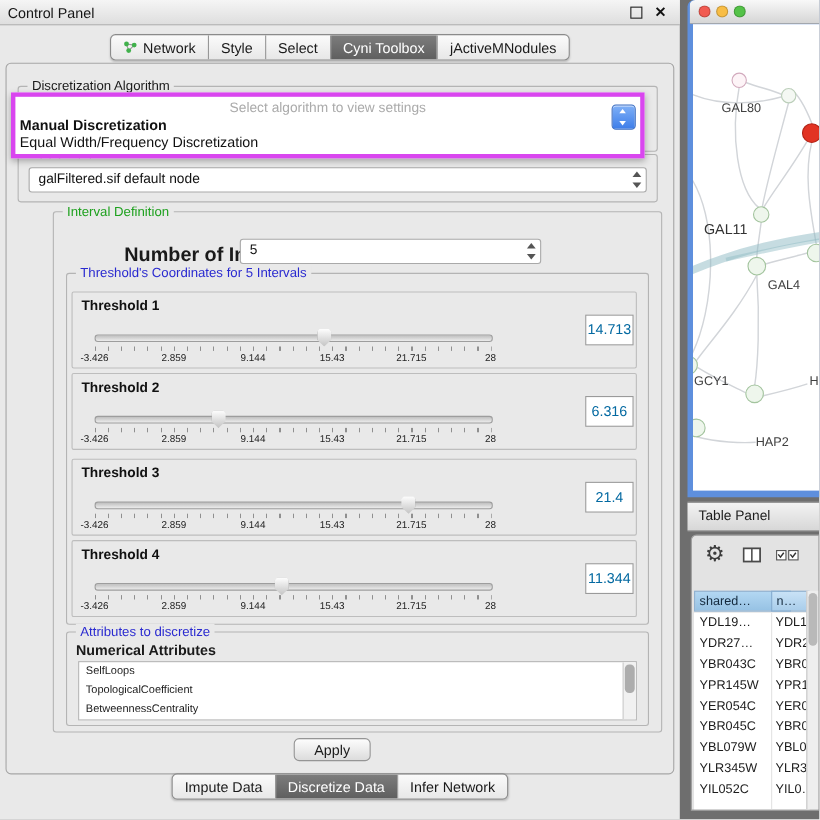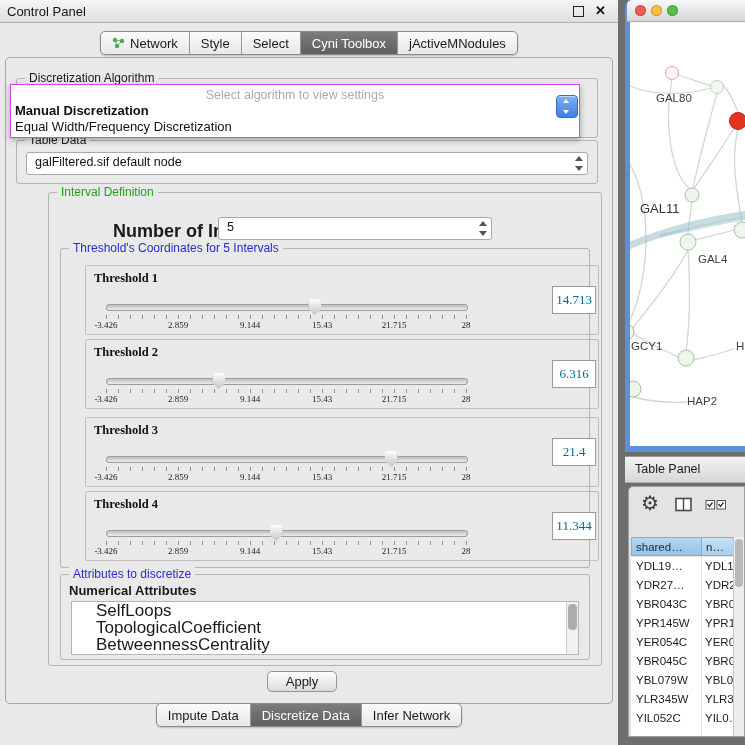--- a/index.html
+++ b/index.html
@@ -27,21 +27,21 @@
   .group{position:absolute;border:1px solid #b4b4b4;border-radius:3px;}
   .gtitle{position:absolute;top:-8px;left:8px;background:#e9e9e9;padding:0 4px;font-size:12px;white-space:nowrap;}
   .gtitle.green{color:#1fa11f;} .gtitle.blue{color:#2a2ad0;}
   .alg-group{left:16px;top:78px;width:580px;height:58px;}
   .td-group{left:16px;top:140px;width:580px;height:42px;}
   .int-group{left:48px;top:192px;width:552px;height:472px;}
   .thr-group{left:60px;top:248px;width:528px;height:318px;}
   .attr-group{left:60px;top:574px;width:528px;height:84px;}
   
   .popup{position:absolute;left:10px;top:84px;width:568px;height:52px;background:#fff;
-         border:1px solid #d946ef;box-shadow:0 2px 6px rgba(0,0,0,.3);z-index:5;}
+         border:4px solid #d946ef;box-shadow:0 2px 6px rgba(0,0,0,.3);z-index:5;}
   .popup-hint{position:absolute;left:0;right:0;top:3px;text-align:center;color:#ababab;font-size:12.5px;}
   .popup-item{position:absolute;left:4px;right:24px;font-size:13px;color:#111;height:16px;white-space:nowrap;}
   .pi1{top:18px;} .pi2{top:34px;}
   .bold{font-weight:bold;}
   .mac-stepper{position:absolute;left:556px;top:95px;width:20px;height:21px;border-radius:4px;z-index:6;
                background:linear-gradient(#7fb0f7,#3e7ee9);border:1px solid #3a6cc0;box-shadow:inset 0 1px 0 rgba(255,255,255,.5);}
   .mac-stepper .mu{position:absolute;left:6px;top:3px;width:0;height:0;
                    border-left:3.5px solid transparent;border-right:3.5px solid transparent;border-bottom:4.5px solid #fff;}
   .mac-stepper .md{position:absolute;left:6px;bottom:3px;width:0;height:0;
                    border-left:3.5px solid transparent;border-right:3.5px solid transparent;border-top:4.5px solid #fff;}
@@ -51,39 +51,39 @@
   .combo .arrows{position:absolute;right:4px;top:0;width:10px;height:100%;}
   .combo .au{position:absolute;right:0;top:3px;width:0;height:0;
              border-left:4px solid transparent;border-right:4px solid transparent;border-bottom:5px solid #555;}
   .combo .ad{position:absolute;right:0;bottom:3px;width:0;height:0;
              border-left:4px solid transparent;border-right:4px solid transparent;border-top:5px solid #555;}
   .td-combo{left:26px;top:152px;width:560px;height:21px;}
   .num-combo{left:218px;top:217px;width:272px;height:21px;}
   .num-label{position:absolute;left:85px;top:221px;font-size:18px;margin-left:28px;}
   
   .thr-list{position:absolute;left:0;top:0;right:0;bottom:0;}
-  .thr-panel{position:absolute;left:24px;width:512px;height:68px;border:1px solid #bdbdbd;border-radius:2px;font-family:Liberation Serif, serif;}
+  .thr-panel{position:absolute;left:4px;width:512px;height:68px;border:1px solid #bdbdbd;border-radius:2px;}
   .thr-label{position:absolute;left:8px;top:5px;font-weight:bold;font-size:12.5px;color:#111;}
   .strack{position:absolute;left:20px;top:38px;width:360px;height:5px;border:1px solid #9d9d9d;
           border-radius:3px;background:linear-gradient(#bfbfbf,#ececec);}
   .thumb{position:absolute;top:-6px;width:13px;height:16px;transform:translateX(-50%);
          background:linear-gradient(#fefefe,#c4c4c4);
          clip-path:polygon(50% 100%,0 62%,0 18%,18% 0,82% 0,100% 18%,100% 62%);
          filter:drop-shadow(0 0 0.6px #777);}
   .sticks{position:absolute;left:20px;top:49px;width:361px;height:4px;
           background:repeating-linear-gradient(90deg,#8f8f8f 0 1px,transparent 1px 12px);}
   .slabels{position:absolute;left:20px;top:54px;width:360px;height:11px;font-size:9px;color:#222;}
   .slabels span{position:absolute;transform:translateX(-50%);white-space:nowrap;}
   .thr-value{position:absolute;left:466px;top:20px;width:42px;height:26px;background:#fff;
              border:1px solid #9a9a9a;font-size:13px;line-height:26px;text-align:center;color:#0369a1;}
   
   .attr-label{position:absolute;left:8px;top:8px;font-size:13px;}
   .listbox{position:absolute;left:10px;top:26px;right:10px;height:52px;background:#fff;border:1px solid #b5b5b5;overflow:hidden;}
   .lb-items{position:absolute;left:0;top:0;right:11px;bottom:0;overflow:hidden;}
-  .attr-item{font-size:17px;line-height:17px;padding-left:24px;white-space:nowrap;}
+  .attr-item{font-size:10px;line-height:17px;padding-left:6px;white-space:nowrap;}
   .lb-scroll{position:absolute;right:0;top:0;bottom:0;width:11px;background:#f1f1f1;border-left:1px solid #ccc;}
   .lb-thumb{position:absolute;left:1px;right:1px;top:2px;height:26px;background:#adadad;border-radius:4px;}
   .apply{position:absolute;left:267px;top:671px;width:70px;height:21px;border:1px solid #959595;border-radius:5px;
          background:linear-gradient(#fdfdfd,#dcdcdc);font-size:13px;text-align:center;line-height:20px;box-sizing:border-box;}
   
   .net-window{position:absolute;left:625px;top:0;width:120px;height:452px;background:#5e8fdd;border-radius:6px 0 0 0;}
   .net-titlebar{position:absolute;left:2px;top:0;right:0;height:21px;border-radius:5px 0 0 0;
                 background:linear-gradient(#f8f8f8,#d6d6d6);border-bottom:1px solid #a9a9a9;}
   .tl{position:absolute;top:5px;width:11px;height:11px;border-radius:50%;border:1px solid rgba(0,0,0,.2);box-sizing:border-box;}
   .tl1{left:8px;} .tl2{left:24px;} .tl3{left:40px;}

